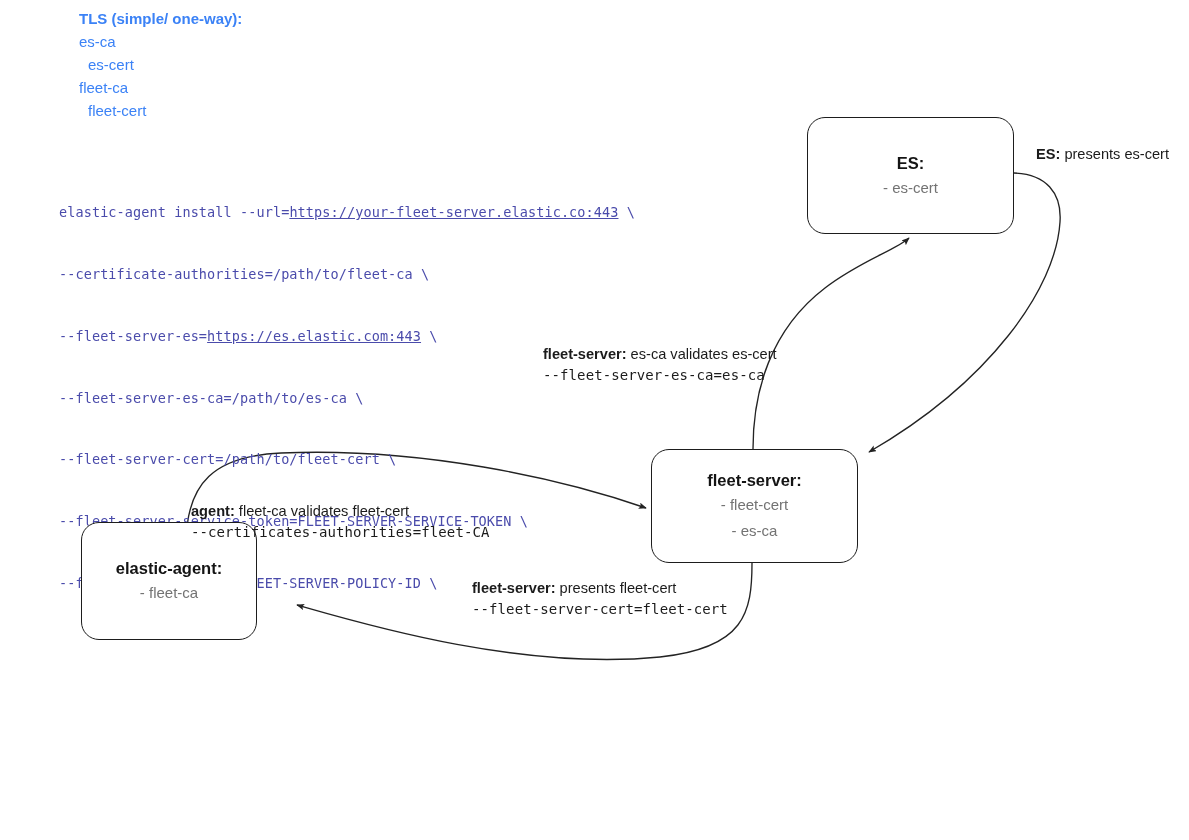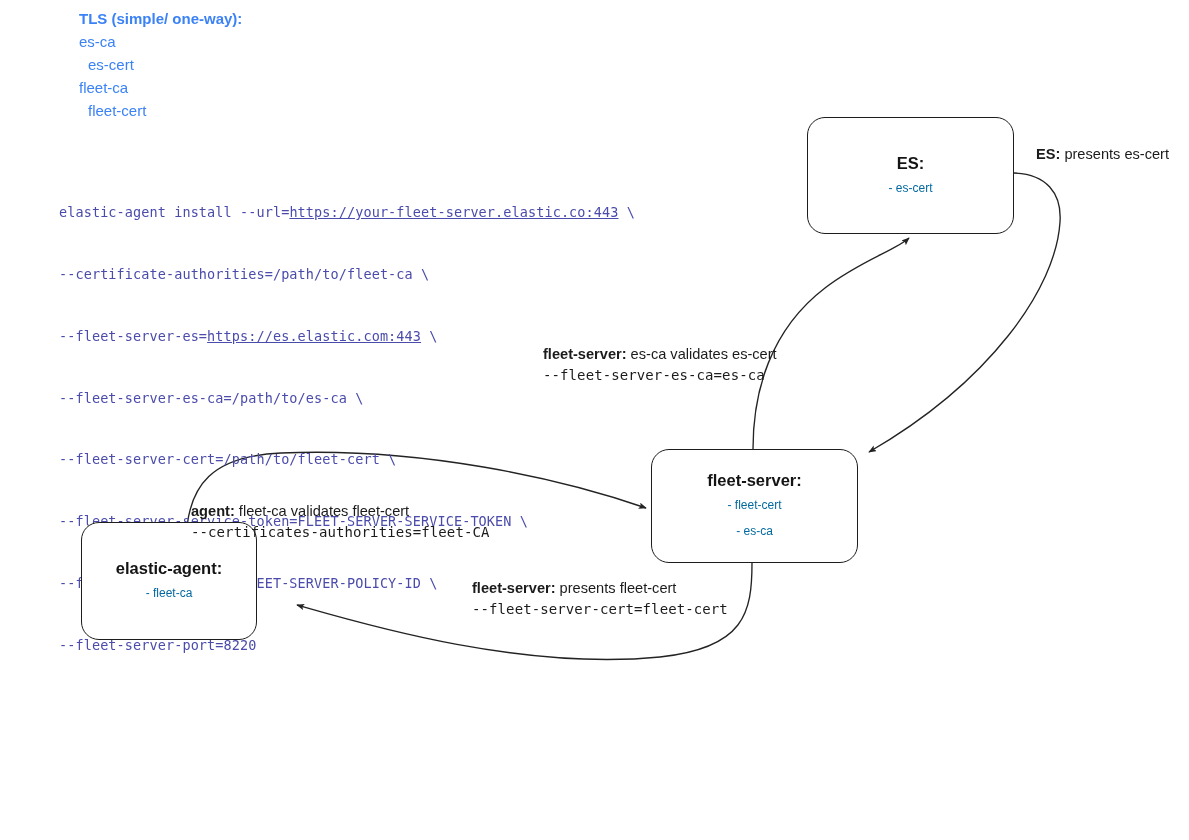--- a/index.html
+++ b/index.html
@@ -67,23 +67,23 @@
     text-align: center;
     z-index: 3;
   }
   .node .n-title {
     font-weight: bold;
     font-size: 16.5px;
     line-height: 24px;
     color: #141414;
   }
   .node .n-line {
-    font-size: 12px;
+    font-size: 15px;
     line-height: 26px;
-    color: #0369a1;
+    color: #737373;
   }
 
   #node-es       { left: 807px; top: 117px; width: 207px; height: 117px; }
   #node-fleet    { left: 651px; top: 449px; width: 207px; height: 114px; }
   #node-agent    { left: 81px;  top: 522px; width: 176px; height: 118px; }
 
   
   .edge-label {
     position: absolute;
     z-index: 4;
@@ -133,21 +133,20 @@
 </div>
 
 <div class="code-block">
   <div>elastic-agent install --url=<span class="u">https://your-fleet-server.elastic.co:443</span> \</div>
   <div>--certificate-authorities=/path/to/fleet-ca \</div>
   <div>--fleet-server-es=<span class="u">https://es.elastic.com:443</span> \</div>
   <div>--fleet-server-es-ca=/path/to/es-ca \</div>
   <div>--fleet-server-cert=/path/to/fleet-cert \</div>
   <div>--fleet-server-service-token=FLEET-SERVER-SERVICE-TOKEN \</div>
   <div>--fleet-server-policy=FLEET-SERVER-POLICY-ID \</div>
-  <div>--fleet-server-port=8220</div>
 </div>
 
 <div class="node" id="node-es">
   <div class="n-title">ES:</div>
   <div class="n-line">- es-cert</div>
 </div>
 
 <div class="node" id="node-fleet">
   <div class="n-title">fleet-server:</div>
   <div class="n-line">- fleet-cert</div>

